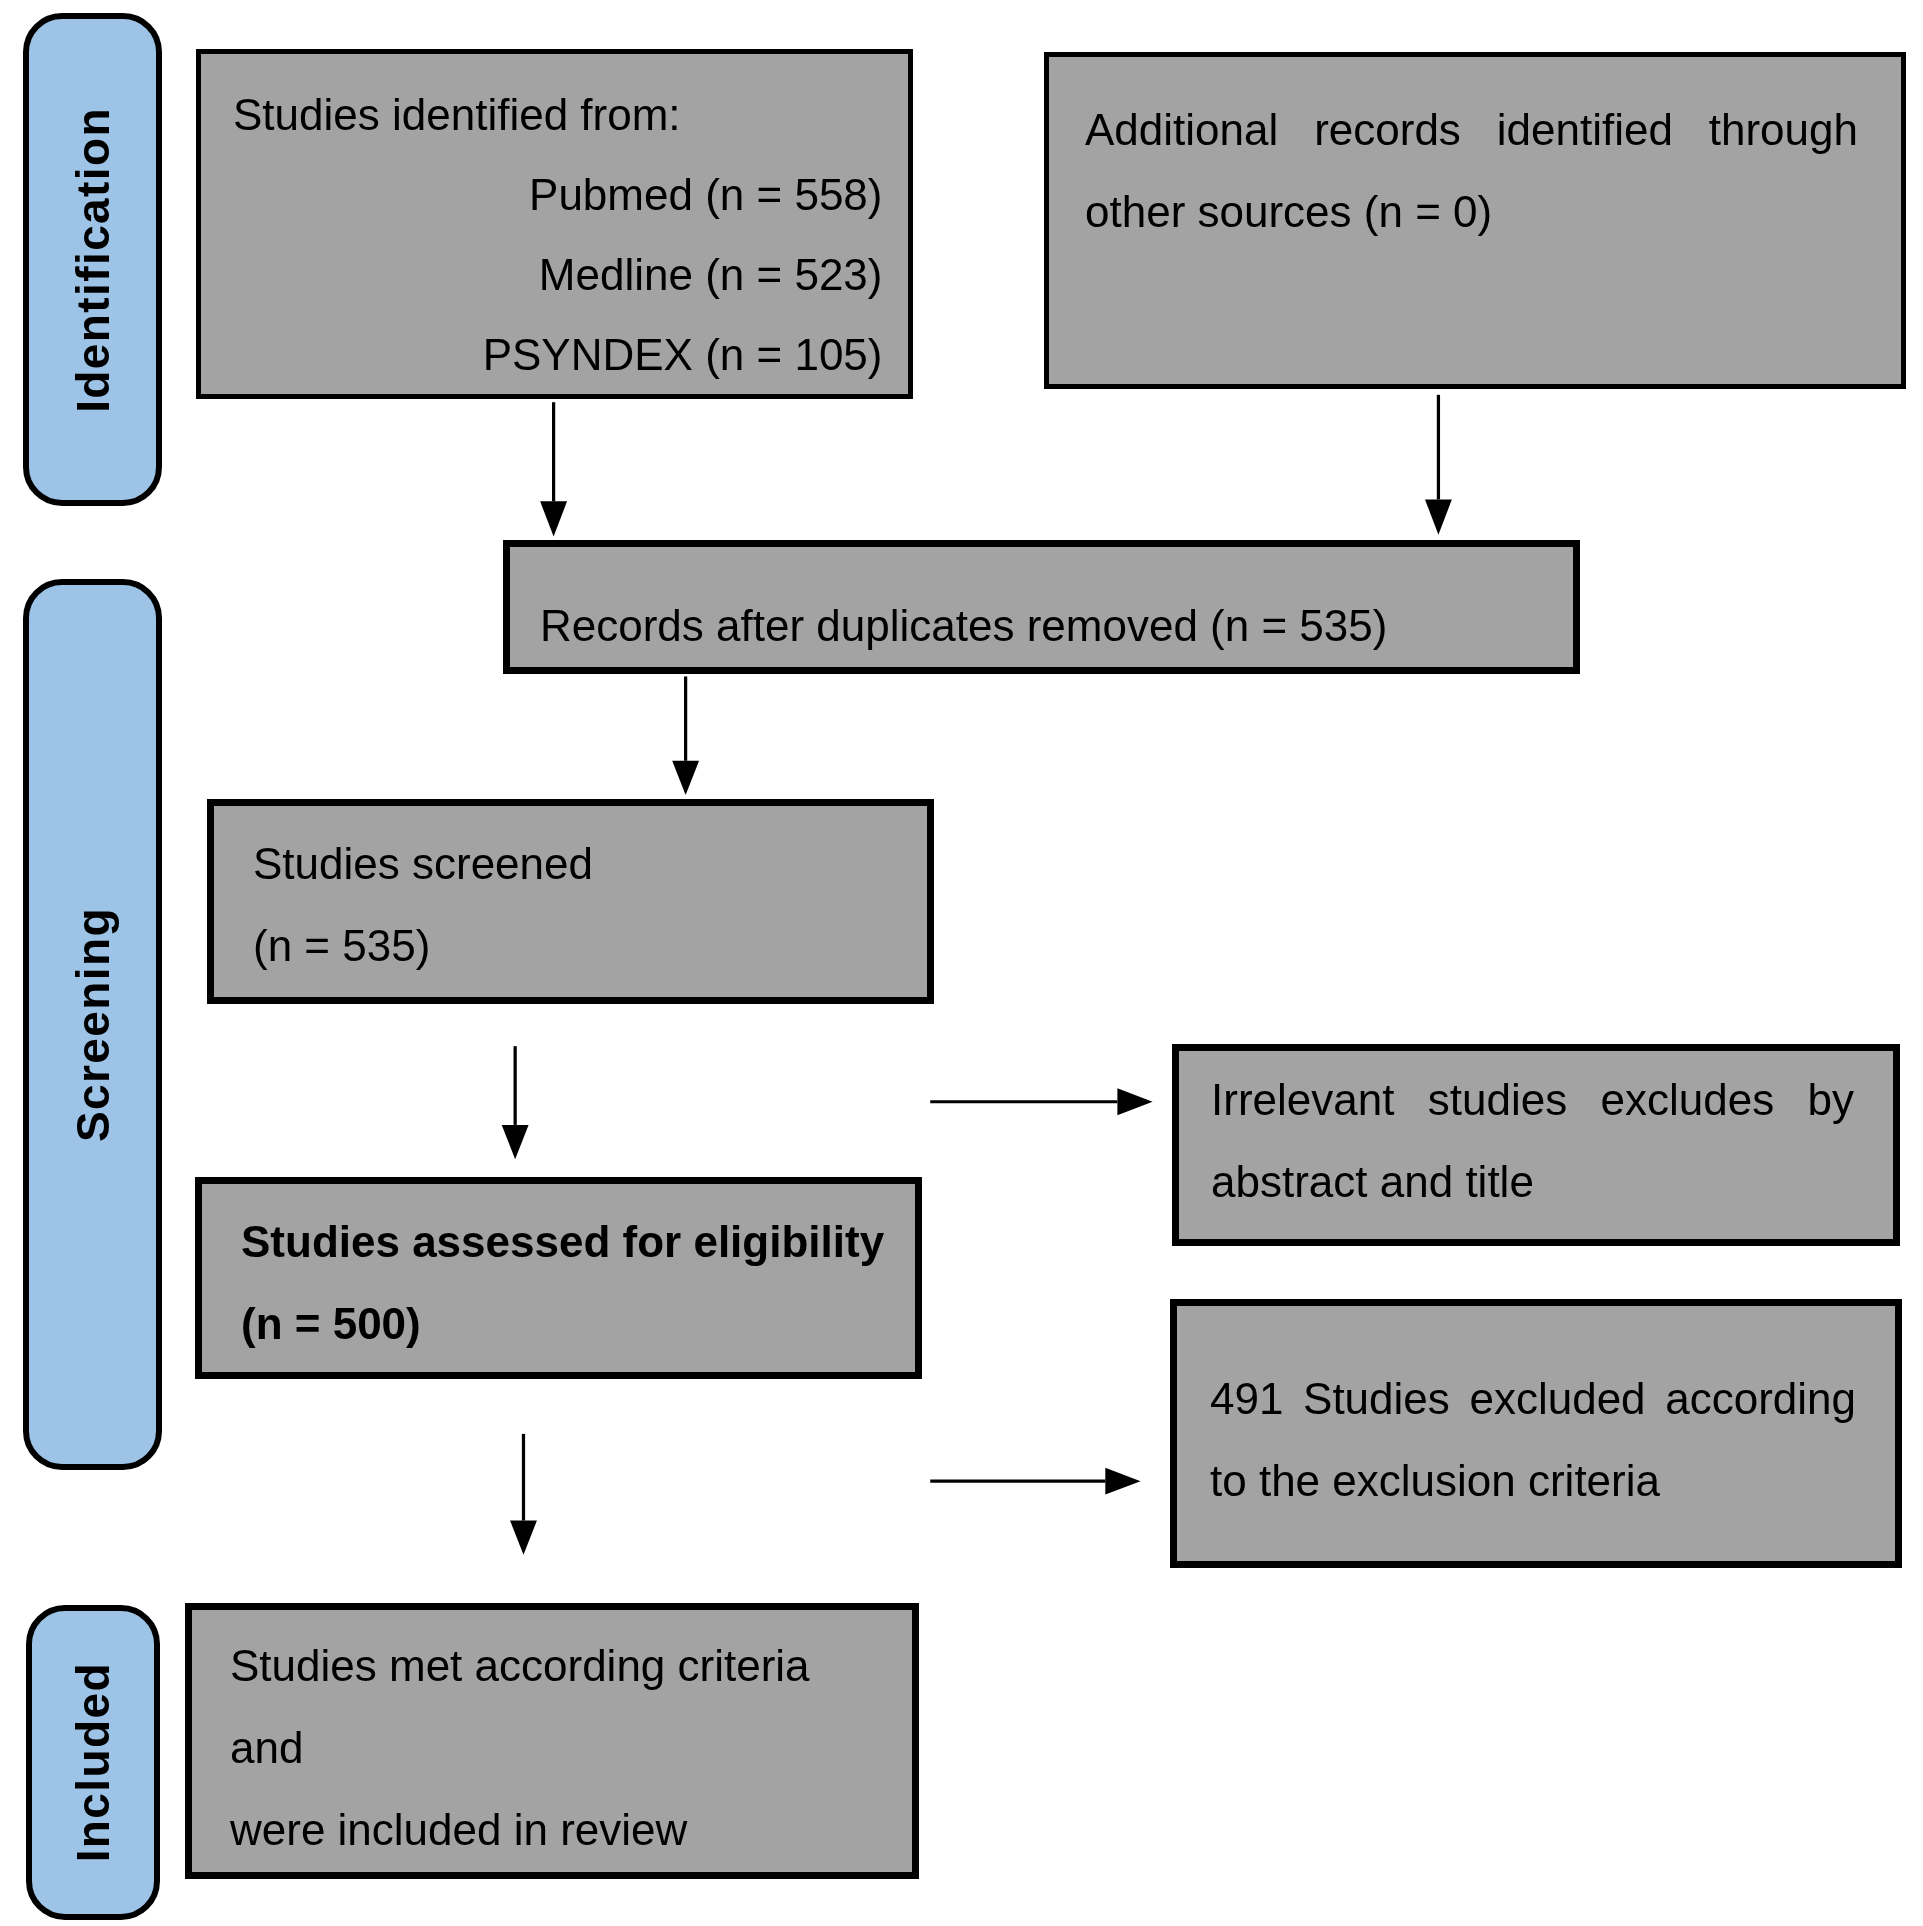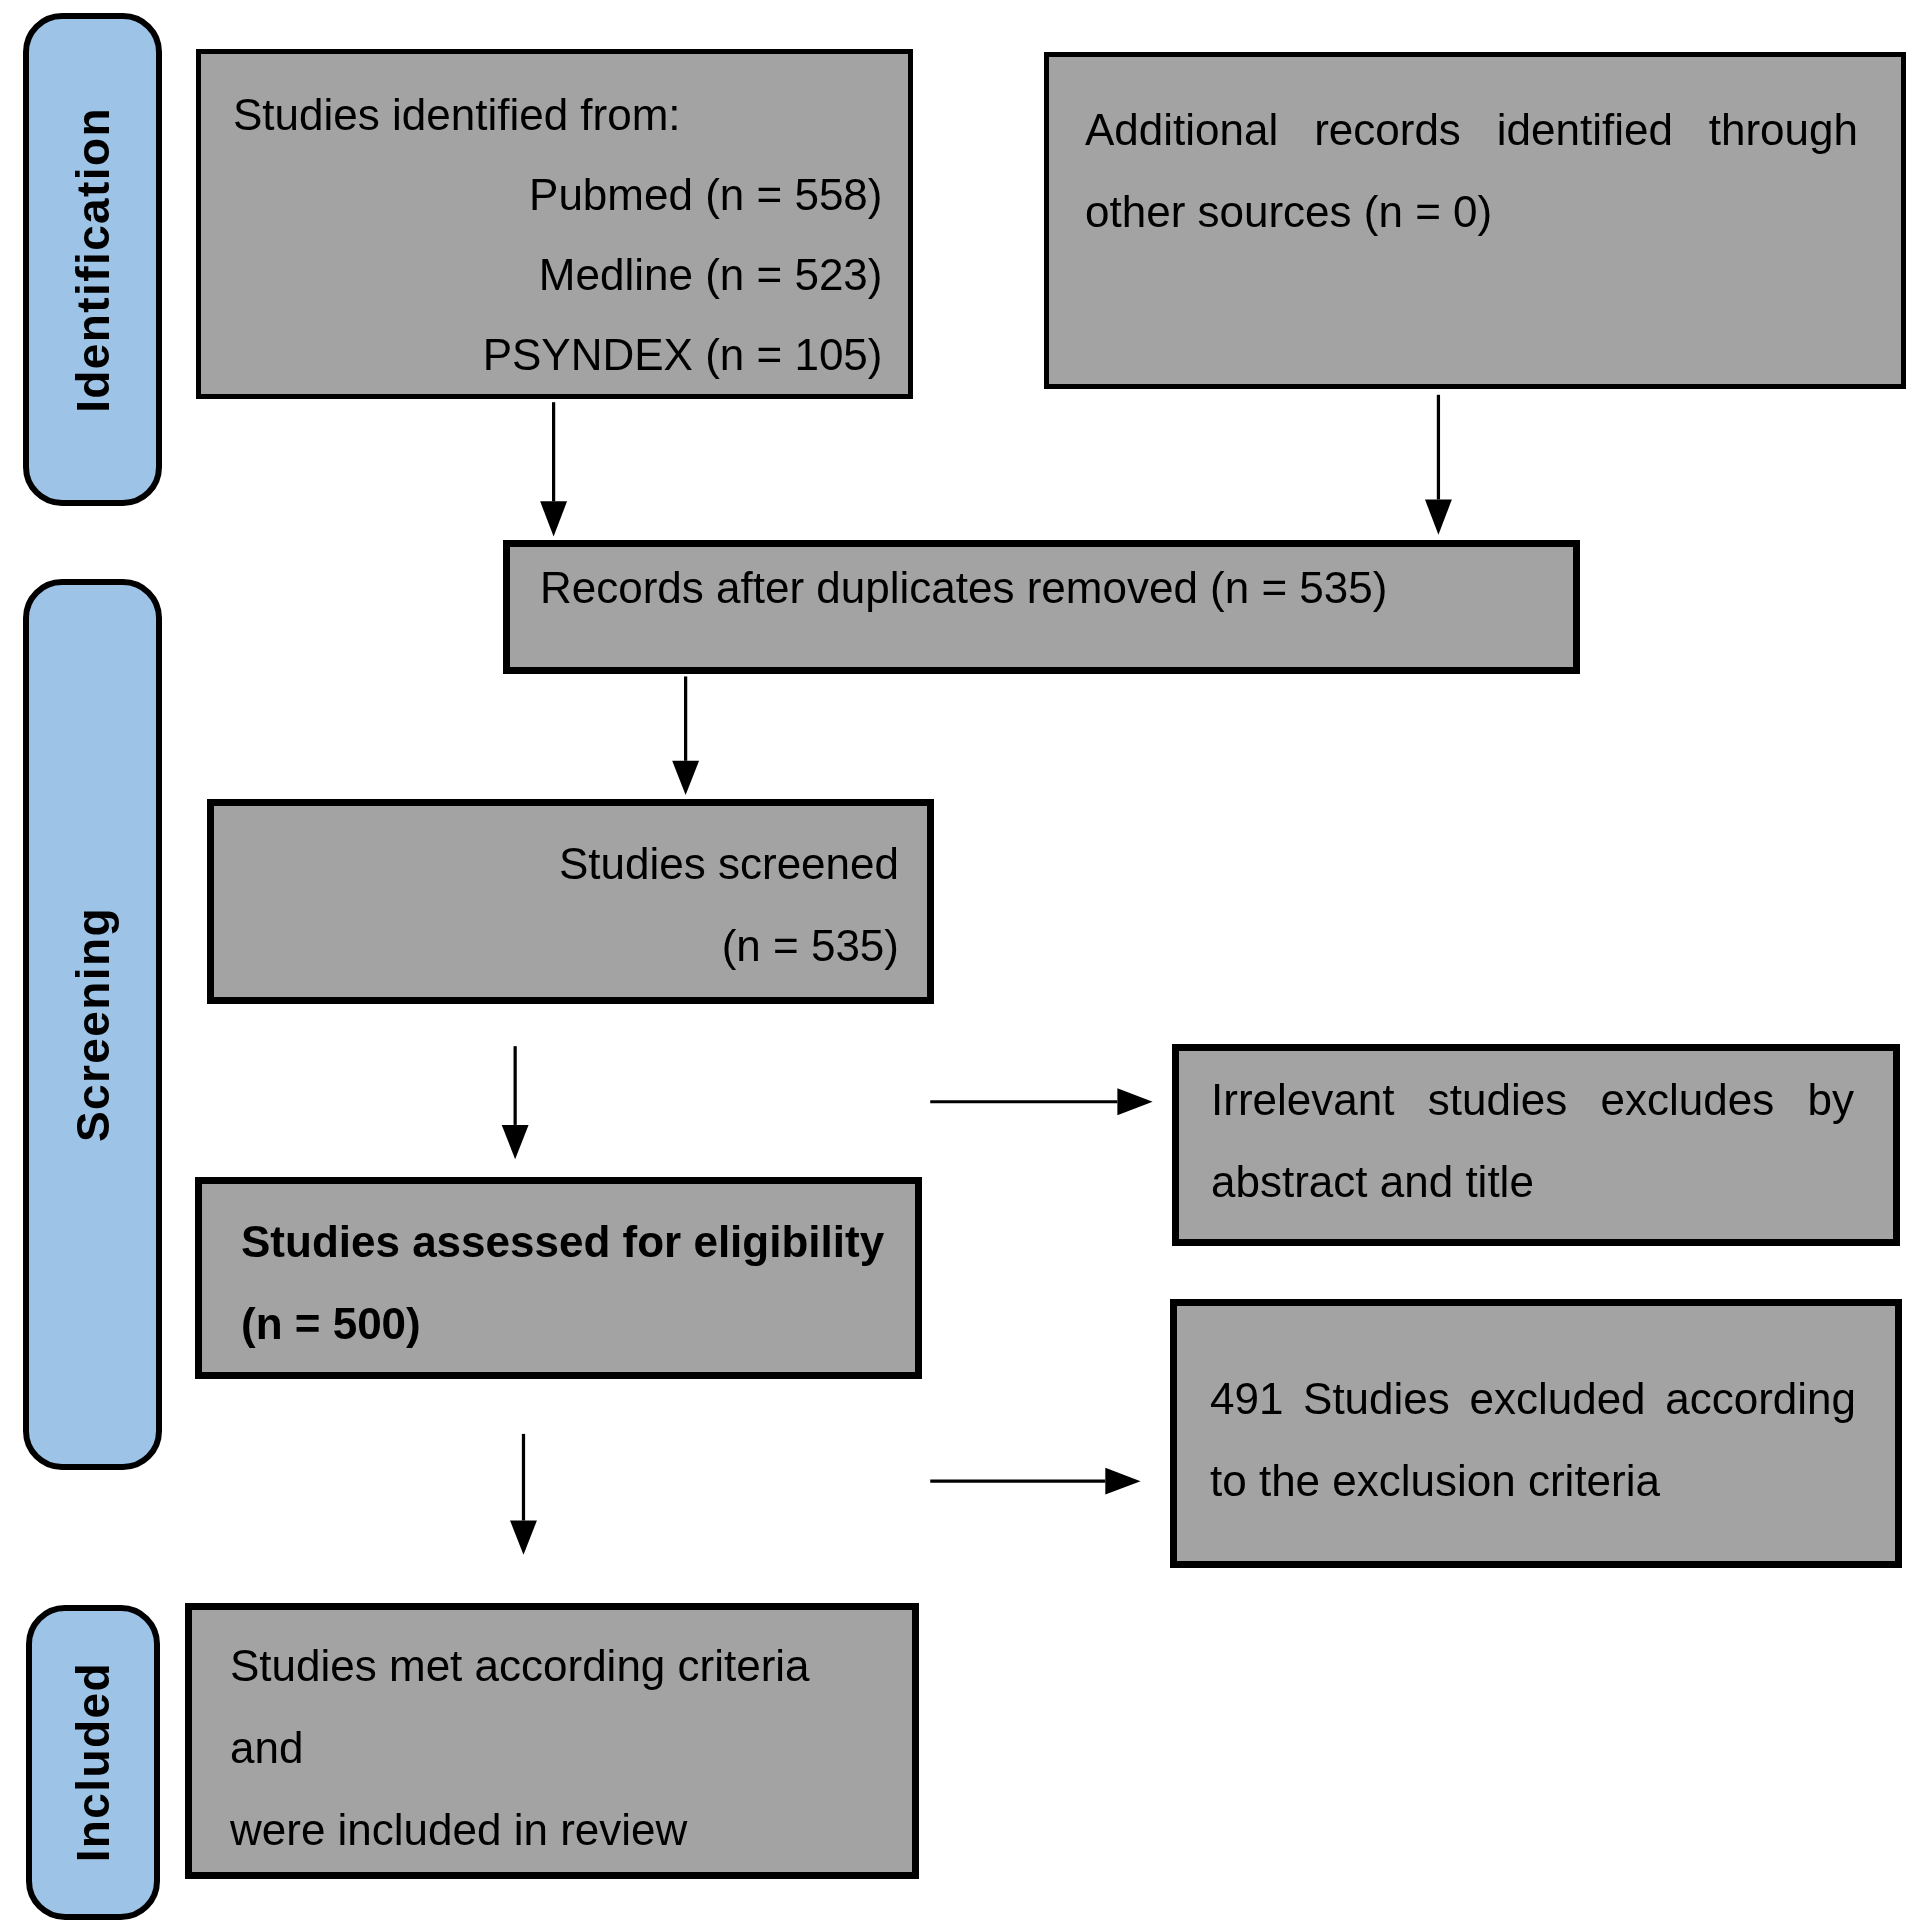--- a/index.html
+++ b/index.html
@@ -48,22 +48,22 @@
     font-size: 44px;
     line-height: 82px;
     overflow: hidden;
   }
   .box.thin { border-width: 5.1px; }
   .jline { text-align: justify; text-align-last: justify; }
   .indent { margin-left: 69px; text-align: right; }
 
   #box-identified { left: 196px;  top: 49px;  width: 717px; height: 350px; padding: 21px 25.5px 0 32px; line-height: 80px; }
   #box-additional { left: 1031px; top: 52px;  width: 862px; height: 337px; padding: 32px 43px 0 36px; margin-left: 13px; }
-  #box-dedup      { left: 503px; top: 540px; width: 1077px; height: 134px; display: flex; align-items: flex-start; padding: 0 15px 0 30px; }
-  #box-screened   { left: 207px;  top: 799px; width: 727px; height: 205px; padding: 16.7px 28px 0 39px; text-align: right; }
+  #box-dedup      { left: 503px; top: 540px; width: 1077px; height: 134px; display: flex; align-items: flex-end; padding: 0 15px 0 30px; }
+  #box-screened   { left: 207px;  top: 799px; width: 727px; height: 205px; padding: 16.7px 28px 0 39px; }
   #box-irrelevant { left: 1172px; top: 997px; width: 728px; height: 202px; padding: 7.9px 39px 0 32px; margin-top: 47px; }
   #box-assessed   { left: 195px;  top: 1177px; width: 727px; height: 202px; padding: 16.7px 28px 0 39px; font-weight: bold; }
   #box-excluded   { left: 1170px; top: 1299px; width: 732px; height: 269px; padding: 52px 39px 0 33px; }
   #box-included   { left: 185px;  top: 1603px; width: 734px; height: 276px; padding: 15.3px 28px 0 38px; }
 
   
   svg.arrows {
     position: absolute;
     left: 0;
     top: 0;

